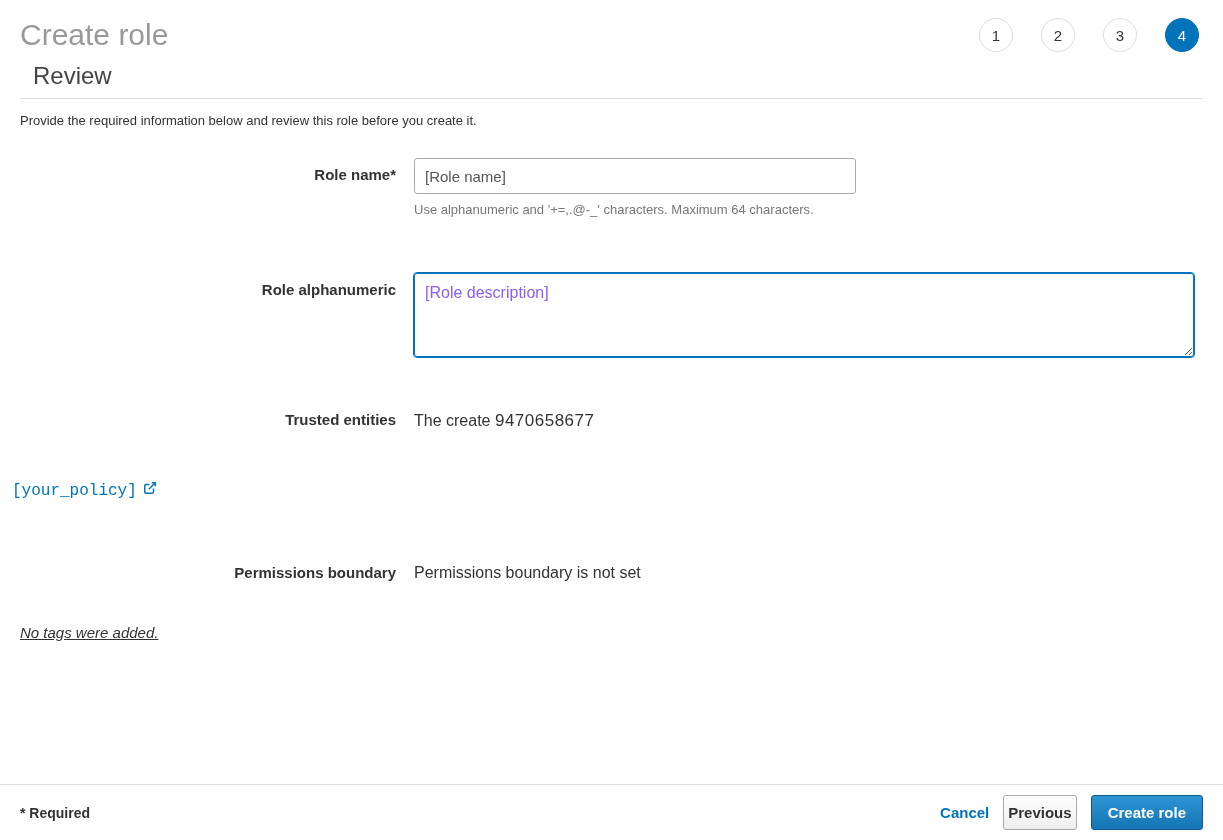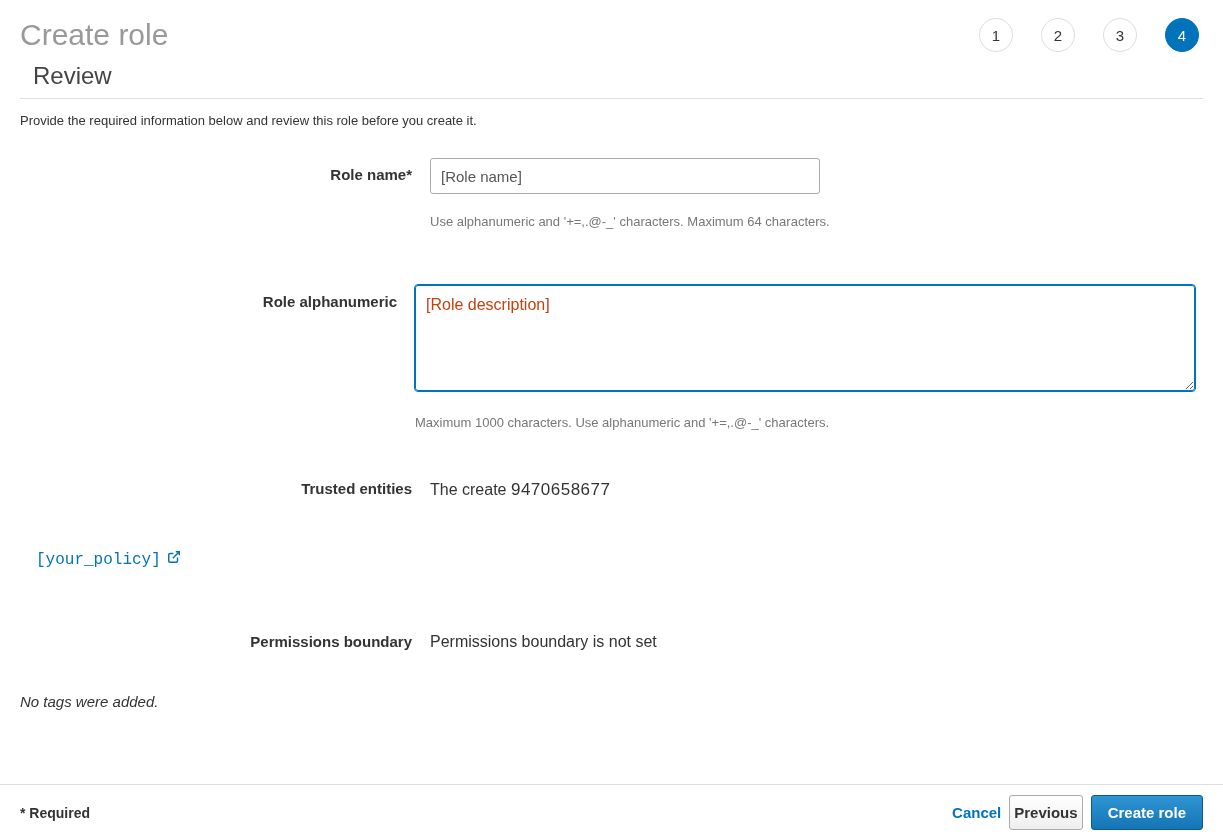--- a/index.html
+++ b/index.html
@@ -58,83 +58,83 @@
   margin: 0 20px 14px 20px;
 }
 .intro {
   font-size: 13px;
   color: #333;
   padding: 0 20px 30px 20px;
 }
 .form-row {
   display: flex;
   align-items: flex-start;
-  padding: 0 28px;
+  padding: 0 12px;
 }
 .label-col {
   width: 402px;
   text-align: right;
   padding-right: 18px;
   padding-top: 8px;
   font-size: 15px;
   font-weight: 700;
   color: #333;
 }
 .value-col { flex: 1; }
 .text-input {
-  width: 390px;
+  width: 442px;
   height: 36px;
   border: 1px solid #aaa;
   border-radius: 3px;
   font-size: 15px;
   padding: 0 10px;
   color: #333;
 }
 .text-input::placeholder { color: #555; }
 .hint {
   font-size: 13px;
   color: #777;
-  margin-top: 20px;
+  margin-top: 8px;
 }
 .textarea {
   width: 780px;
-  height: 106px;
+  height: 84px;
   border: 1px solid #0073bb;
   outline: 1px solid #0073bb;
   border-radius: 3px;
   font-size: 16px;
   font-family: inherit;
   padding: 10px;
-  color: #c2410c;
+  color: #8b5cf6;
   resize: both;
 }
 .static-value {
   font-size: 16px;
   color: #333;
   padding-top: 8px;
 }
 .static-value .account-num { font-size: 17px; letter-spacing: 0.5px; }
 .policy-link {
   color: #0073bb;
   text-decoration: none;
   font-size: 16px;
   padding-top: 8px;
   display: inline-flex;
   align-items: center;
   gap: 6px;
   cursor: pointer;
   font-family: "Courier New", monospace;
-  margin-left: 8px;
 }
 .policy-link svg { width: 14px; height: 14px; }
 .tags-note {
   font-size: 15px;
   font-style: italic;
   color: #333;
   padding: 0 20px;
+  text-decoration: underline;
 }
 .gap-lg { height: 42px; }
 .gap-xl { height: 56px; }
 .footer {
   position: absolute;
   bottom: 0;
   left: 0;
   right: 0;
   border-top: 1px solid #ddd;
   padding: 10px 20px 10px 20px;
@@ -143,21 +143,21 @@
   justify-content: space-between;
 }
 .required-note {
   font-size: 14px;
   font-weight: 700;
   color: #333;
 }
 .footer-buttons {
   display: flex;
   align-items: center;
-  gap: 8px;
+  gap: 14px;
 }
 .btn-cancel {
   color: #0073bb;
   font-size: 15px;
   font-weight: 700;
   background: none;
   border: none;
   cursor: pointer;
 }
 .btn-prev {
@@ -205,21 +205,20 @@
     <div class="hint">Use alphanumeric and '+=,.@-_' characters. Maximum 64 characters.</div>
   </div>
 </div>
 
 <div class="gap-xl"></div>
 
 <div class="form-row">
   <div class="label-col">Role alphanumeric</div>
   <div class="value-col">
     <textarea class="textarea" style="">[Role description]</textarea>
-    <div class="hint">Maximum 1000 characters. Use alphanumeric and '+=,.@-_' characters.</div>
   </div>
 </div>
 
 <div class="gap-lg"></div>
 
 <div class="form-row">
   <div class="label-col">Trusted entities</div>
   <div class="value-col">
     <div class="static-value">
       <span>The create </span><span class="account-num">9470658677</span>

